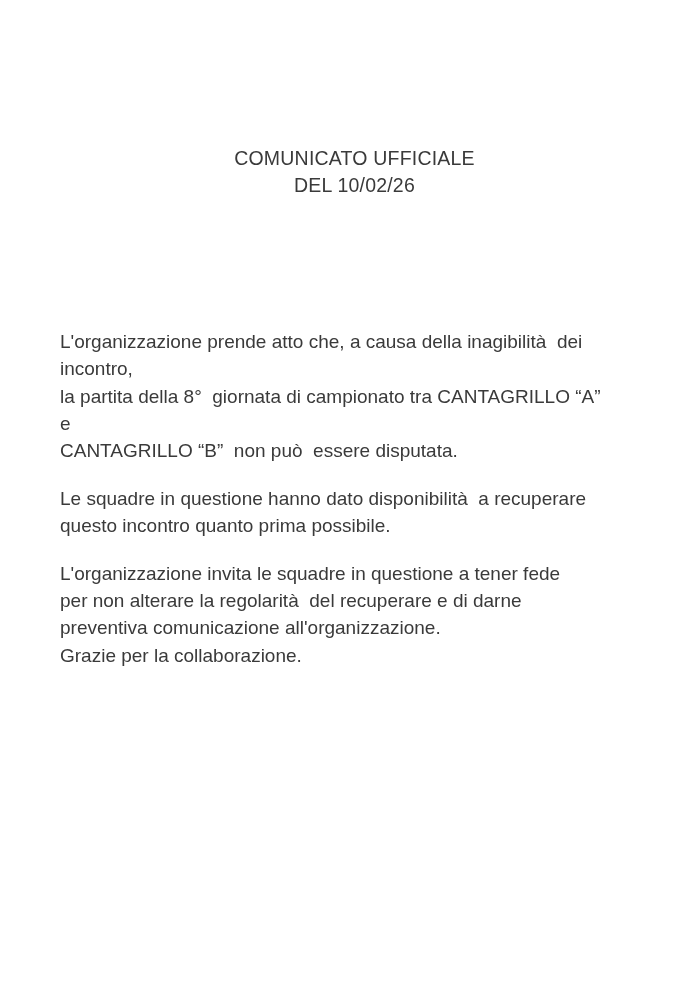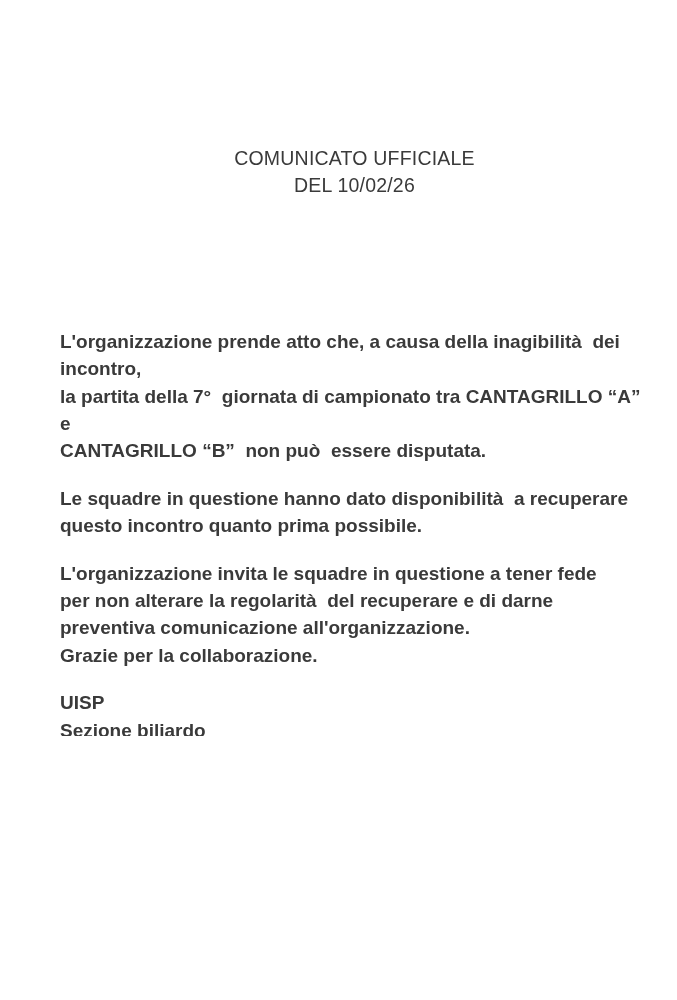--- a/index.html
+++ b/index.html
@@ -27,21 +27,21 @@
     transform: translateX(16px);
     font-size: 19.5px;
     line-height: 27px;
     font-weight: 400;
     letter-spacing: 0.2px;
   }
   .doc-body {
     margin: 128px 28px 0 60px;
     font-size: 19px;
     line-height: 27.4px;
-    font-weight: 700;
+    font-weight: 400;
   }
   .para {
     margin: 0 0 20px 0;
   }
   .line {
     white-space: pre-wrap; 
     min-height: 27.4px;
   }
 </style>
 </head>
@@ -52,36 +52,32 @@
   <div class="header">
     <div class="line">COMUNICATO UFFICIALE</div>
     <div class="line">DEL 10/02/26</div>
   </div>
 
   <div class="doc-body">
 
     <div class="para">
       <div class="line">L'organizzazione prende atto che, a causa della inagibilità  dei</div>
       <div class="line">incontro,</div>
-      <div class="line">la partita della 7°  giornata di campionato tra CANTAGRILLO “A”</div>
+      <div class="line">la partita della 8°  giornata di campionato tra CANTAGRILLO “A”</div>
       <div class="line">e</div>
       <div class="line">CANTAGRILLO “B”  non può  essere disputata.</div>
     </div>
 
     <div class="para">
       <div class="line">Le squadre in questione hanno dato disponibilità  a recuperare</div>
       <div class="line">questo incontro quanto prima possibile.</div>
     </div>
 
     <div class="para">
       <div class="line">L'organizzazione invita le squadre in questione a tener fede</div>
       <div class="line">per non alterare la regolarità  del recuperare e di darne</div>
       <div class="line">preventiva comunicazione all'organizzazione.</div>
       <div class="line">Grazie per la collaborazione.</div>
     </div>
 
-    <div class="para">
-      <div class="line">UISP</div>
-      <div class="line">Sezione biliardo</div>
-    </div>
 
   </div>
 </div>
 
 </body></html>

